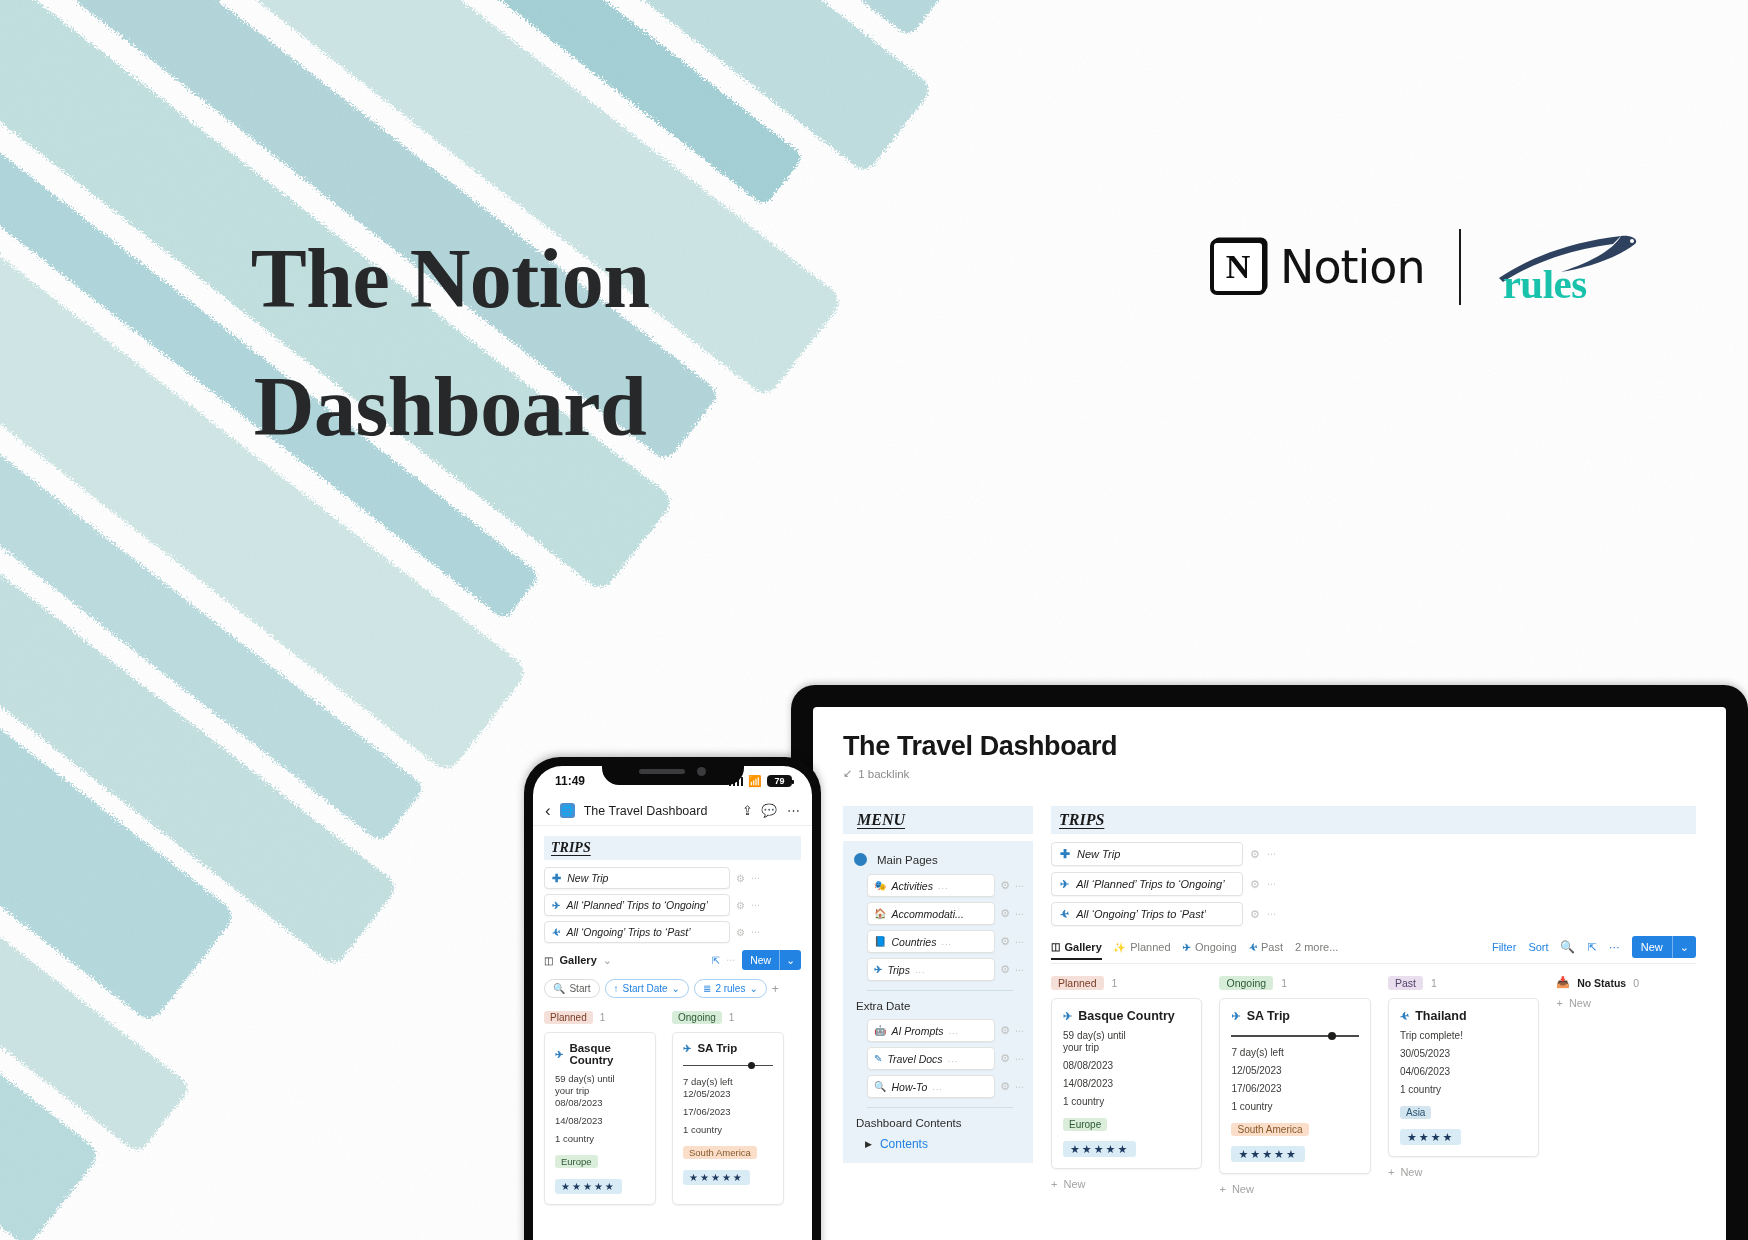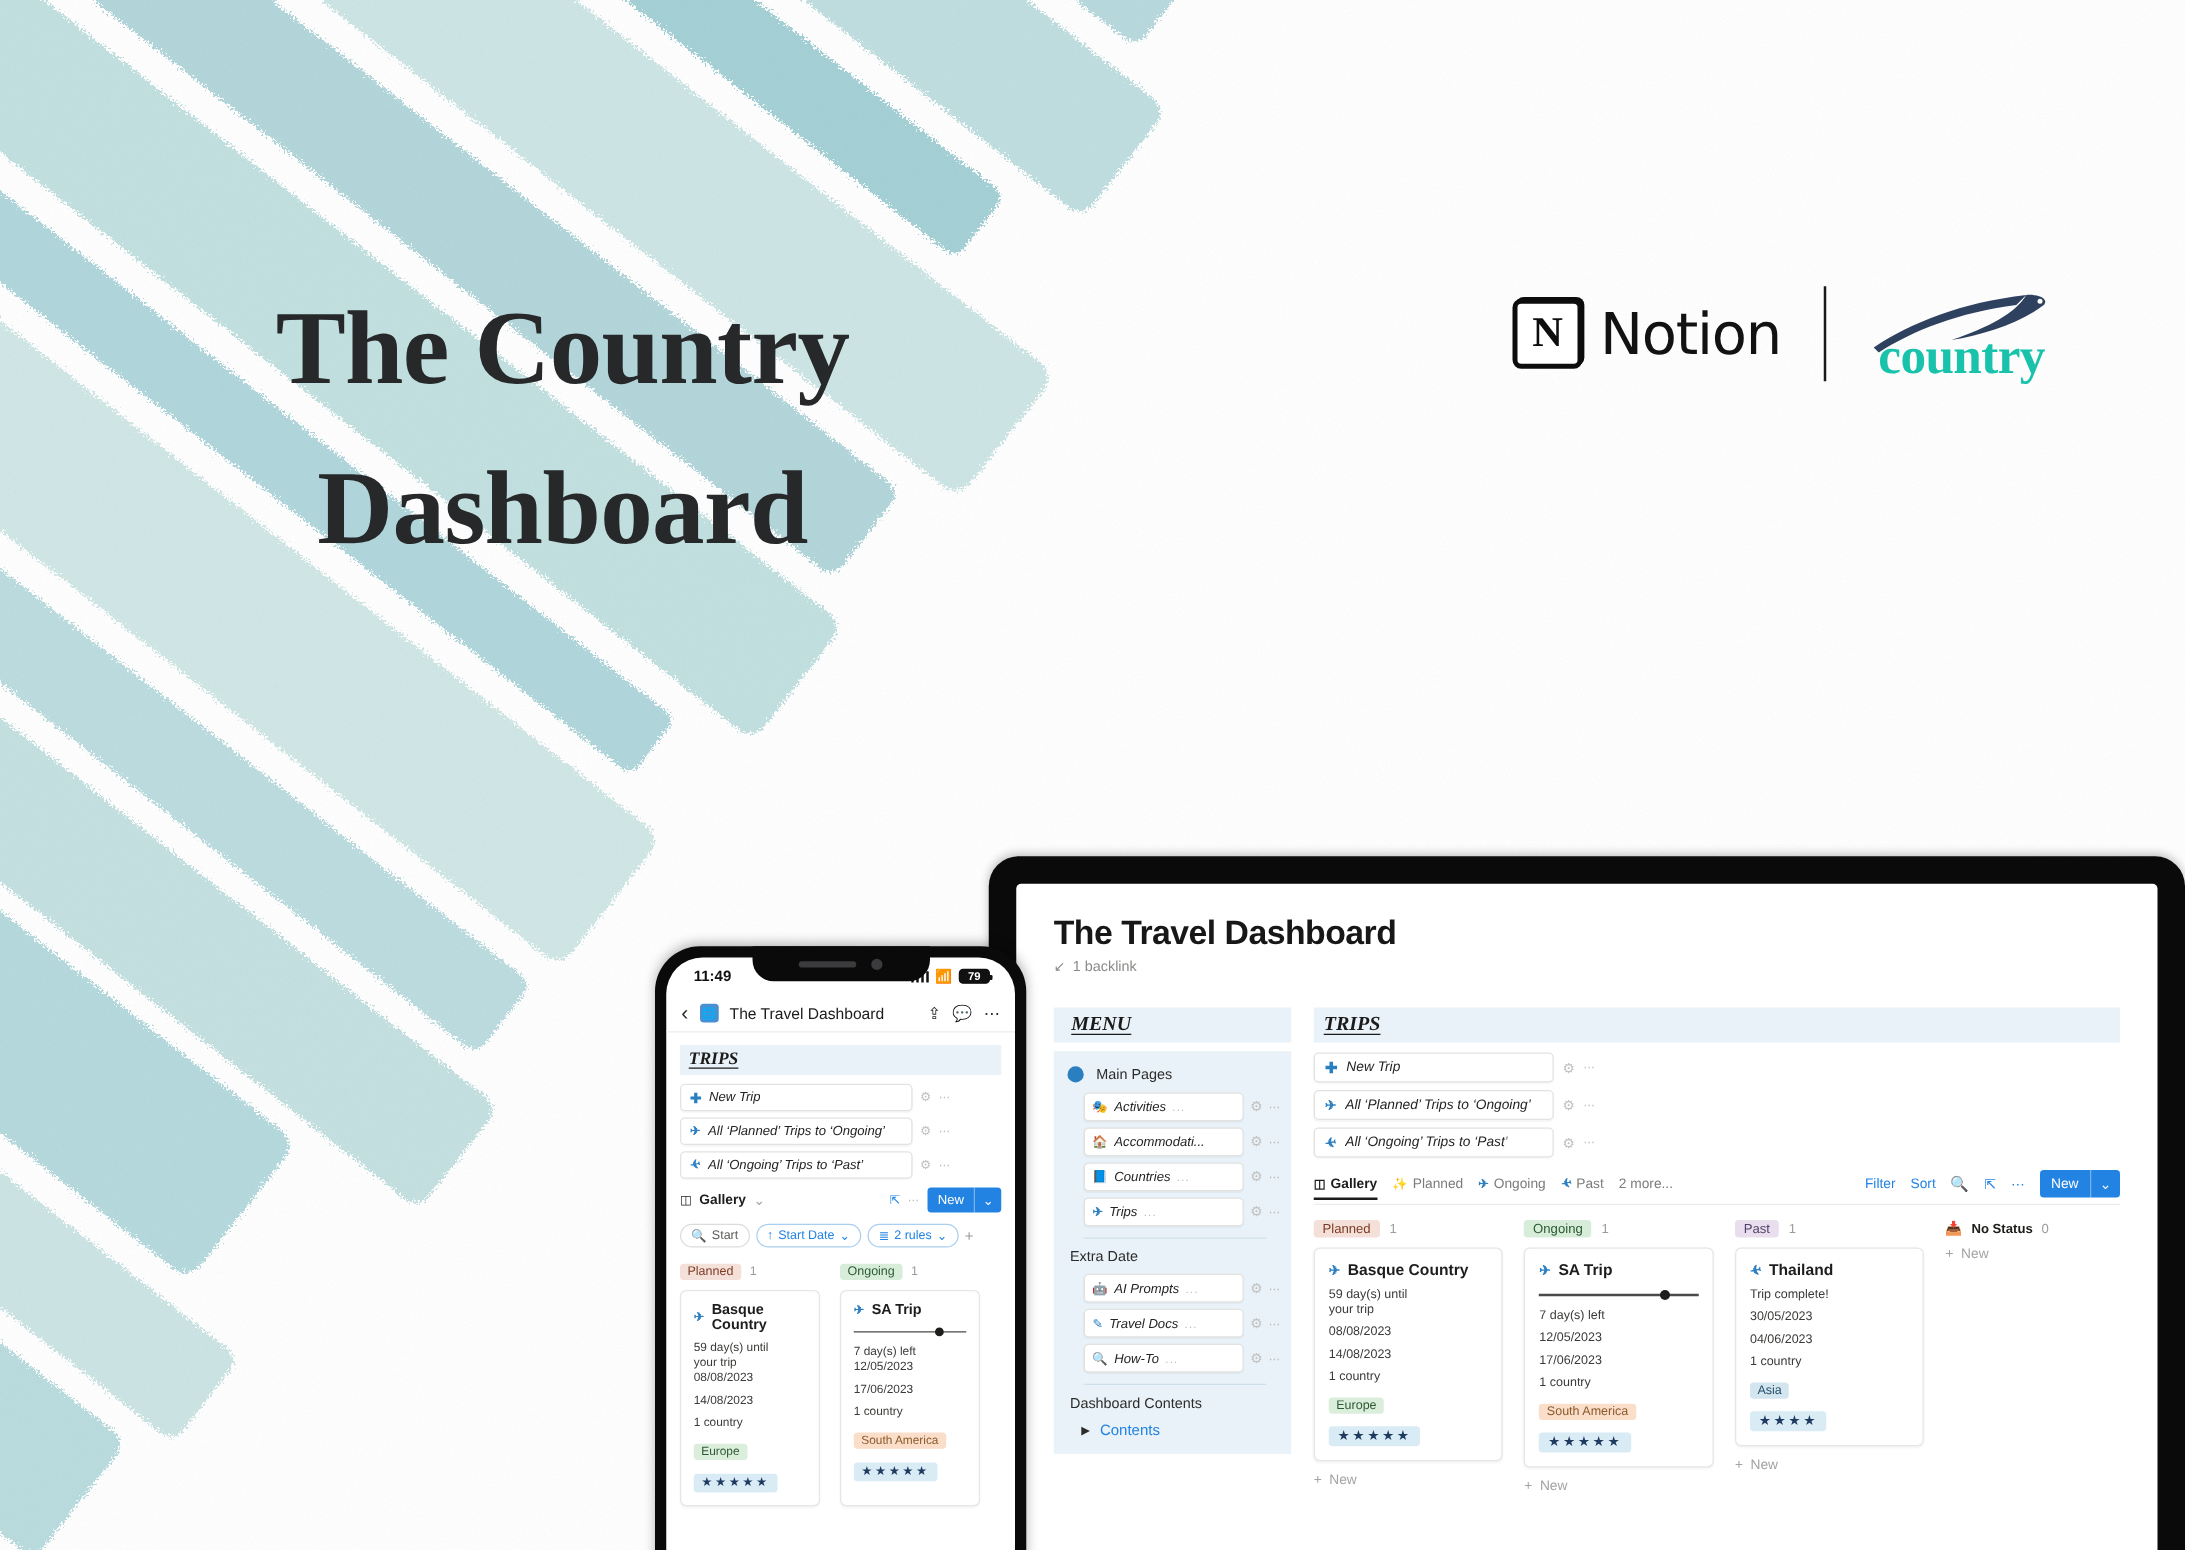--- a/index.html
+++ b/index.html
@@ -222,41 +222,41 @@
       </g>
     </g>
 
     <g clip-path="url(#clipAll)" opacity="0.5">
       <rect x="0" y="0" width="1748" height="1240" fill="#ffffff" filter="url(#grain)"></rect>
     </g>
   </svg>
 </div>
 
 <h1 id="hero-title">
-  <span class="ln">The Country</span>
+  <span class="ln">The Notion</span>
   <span class="ln">Dashboard</span>
 </h1>
 
 <div id="logo-row">
   <div id="notion-lockup">
     <div id="notion-mark">
       <span>N</span>
     </div>
     <div id="notion-word">Notion</div>
   </div>
 
   <div id="logo-divider"></div>
 
   <div id="selida-lockup">
     <svg width="150" height="62" viewBox="0 0 150 62" aria-hidden="true">
       <path d="M4 50 C 34 30, 74 14, 126 8 L 118 16 C 72 22, 36 36, 8 54 Z" fill="#2e4260"></path>
       <path d="M126 8 C 118 22, 96 34, 66 44 C 92 40, 122 30, 140 16 C 144 12, 138 7, 126 8 Z" fill="#2e4260"></path>
       <circle cx="137" cy="13" r="2" fill="#ffffff"></circle>
     </svg>
-    <div id="selida-word">country</div>
+    <div id="selida-word">rules</div>
   </div>
 </div>
 
 <div id="tablet">
   <div id="tablet-screen">
 
     <div style="padding:24px 30px 0 30px;">
       <div class="n-title">The Travel Dashboard</div>
       <div class="n-backlink">
         <span style="font-size:11px;">↙</span>

